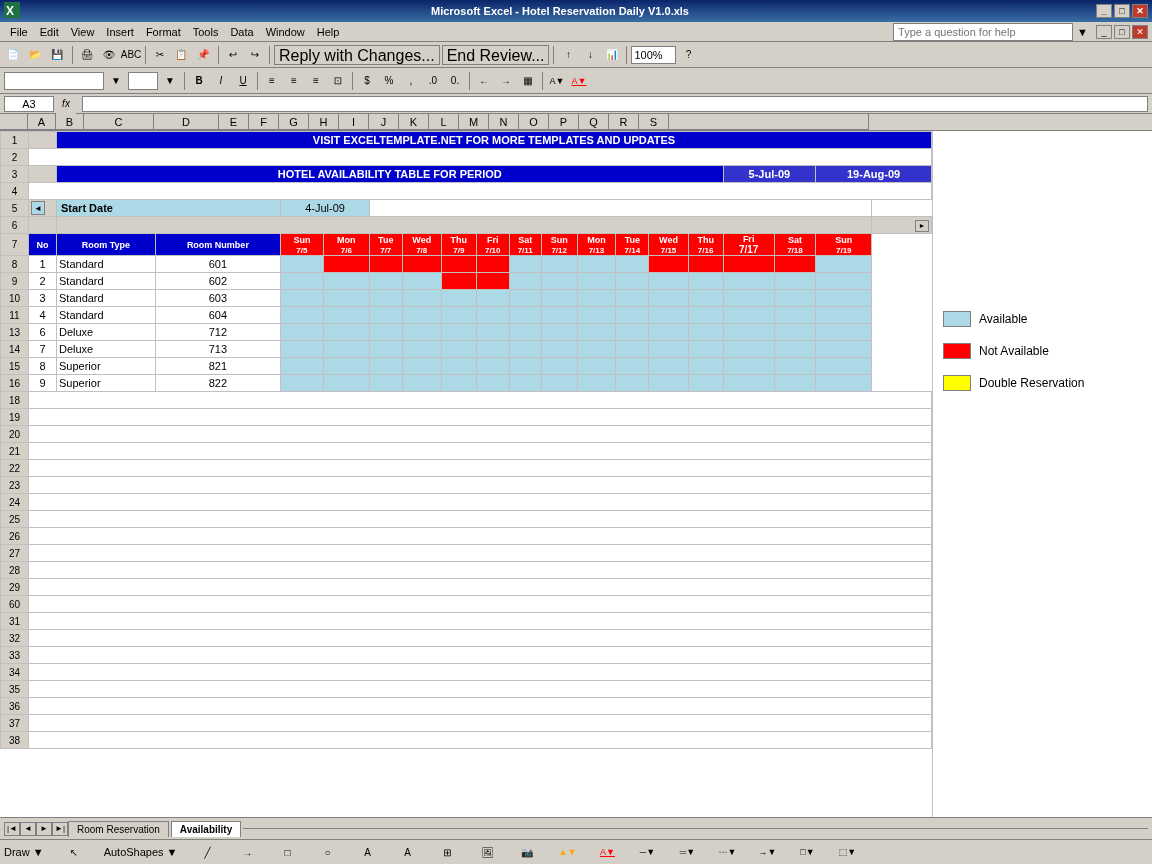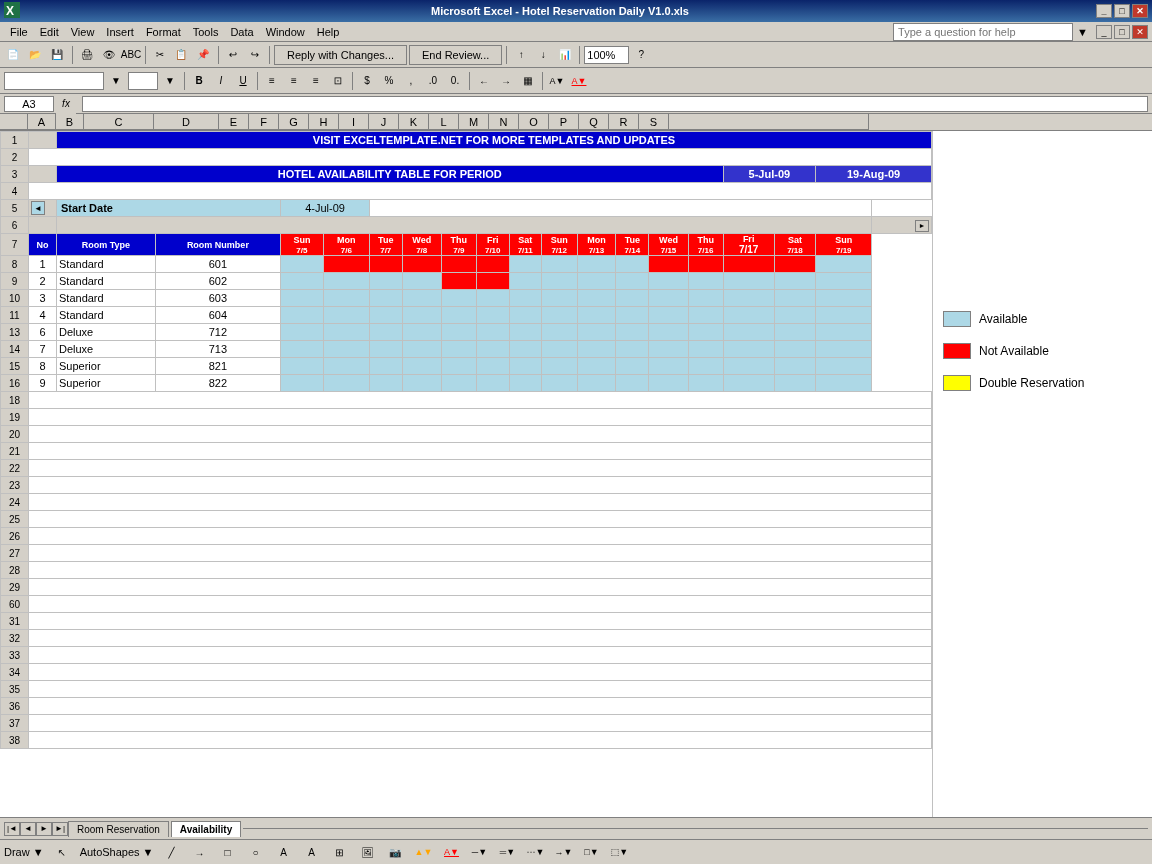--- a/index.html
+++ b/index.html
@@ -169,21 +169,21 @@
       font-weight: bold;
     }
     
     .draw-toolbar {
       background: #d4d0c8;
       border-top: 1px solid #808080;
       height: 25px;
       display: flex;
       align-items: center;
       padding: 0 4px;
-      gap: 8px;
+      gap: 20px;
       font-size: 11px;
     }
 
     .scroll-arrows {
       display: flex; gap: 0;
     }
     .scroll-arrow {
       width: 16px; height: 14px;
       background: #d4d0c8;
       border: 1px solid #808080;
@@ -195,22 +195,22 @@
       border: 1px solid #808080;
       height: 18px;
       width: 180px;
       font-size: 11px;
       padding: 0 4px;
       color: #888;
     }
     .reply-btn {
       background: #d4d0c8;
       border: 1px solid #808080;
-      padding: 1px 12px;
-      font-size: 11px;
+      padding: 1px 4px;
+      font-size: 16px;
       cursor: pointer;
       height: 20px;
     }
   </style>
 </head>
 <body>
 
 <div class="title-bar">
   <span style="margin-right:4px;">
     <svg width="16" height="16" viewBox="0 0 16 16">

